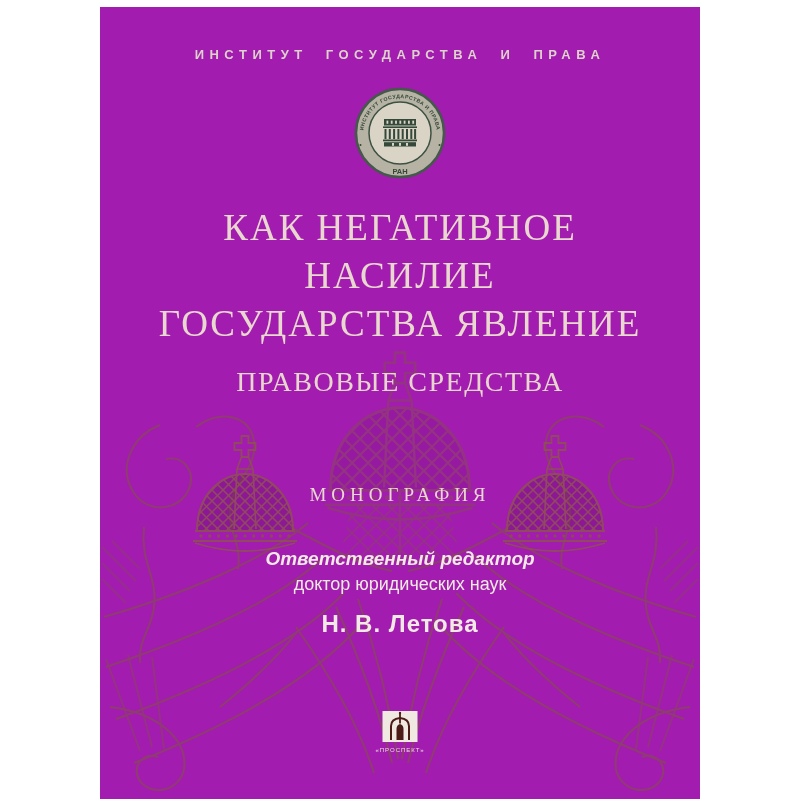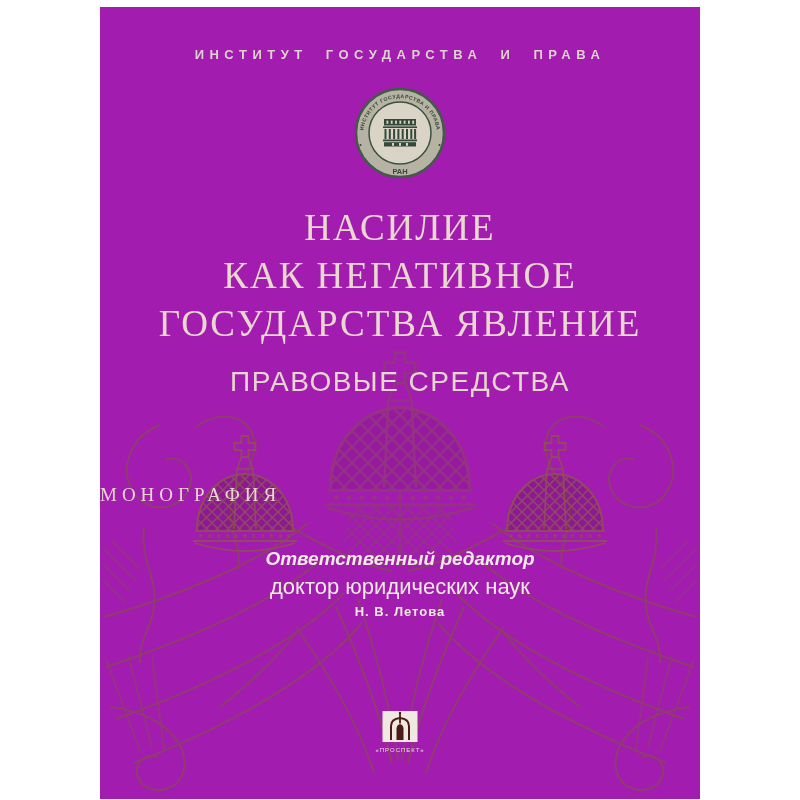--- a/index.html
+++ b/index.html
@@ -12,30 +12,30 @@
   .institute{position:absolute;top:37px;left:0;right:0;text-align:center;
              color:#ddd2cb;font-weight:bold;font-size:13px;line-height:22px;
              letter-spacing:5.5px;word-spacing:9px;}
   .seal{position:absolute;top:80px;left:50%;transform:translateX(-50%);
         width:92px;height:92px;display:block;}
 
   .title{position:absolute;top:197px;left:0;right:0;text-align:center;
          font-family:"Liberation Serif",serif;color:#e9d8cf;
          font-size:37px;line-height:48px;letter-spacing:2px;}
   .subtitle{position:absolute;top:355px;left:0;right:0;text-align:center;
-            font-family:Liberation Sans, sans-serif;color:#e7d6cd;
+            font-family:Liberation Serif, serif;color:#e7d6cd;
             font-size:28px;line-height:40px;letter-spacing:1.5px;}
-  .genre{position:absolute;top:477px;left:0;right:0;
+  .genre{position:absolute;top:477px;left:0;right:0;text-align:center;
          font-family:"Liberation Serif",serif;color:#e7d7ce;
          font-size:19px;letter-spacing:5px;}
 
   .editor{position:absolute;top:541px;left:0;right:0;text-align:center;color:#f1eae4;}
   .editor .role{font-size:19px;font-weight:bold;font-style:italic;margin-bottom:4px;}
-  .editor .degree{font-size:22px;margin-bottom:4px;}
-  .editor .name{font-size:13px;font-weight:bold;letter-spacing:1px;text-align:center;}
+  .editor .degree{font-size:18px;margin-bottom:15px;}
+  .editor .name{font-size:24px;font-weight:bold;letter-spacing:1px;text-align:center;}
 
   .publisher{position:absolute;top:703px;left:0;right:0;text-align:center;}
   .publisher svg{display:block;margin:0 auto;}
   .publisher .pub-name{margin-top:1px;font-size:6px;letter-spacing:1px;color:#e9ded7;}
 </style>
 </head>
 <body>
 
 <div class="page">
   <div class="cover">
@@ -150,22 +150,22 @@
       <path id="sealTopArc" d="M -37,2 A 37 37 0 1 1 37,2" fill="none"></path>
       <text font-size="5.2" letter-spacing="0.55" fill="#324735" font-family="Liberation Sans, sans-serif" font-weight="bold">
         <textPath href="#sealTopArc" xlink:href="#sealTopArc" startOffset="50%" text-anchor="middle">ИНСТИТУТ ГОСУДАРСТВА И ПРАВА</textPath>
       </text>
       <text y="40.5" text-anchor="middle" font-size="7.5" font-weight="bold" fill="#324735" font-family="Liberation Sans, sans-serif">РАН</text>
       <circle cx="-39.5" cy="12" r="1" fill="#324735"></circle>
       <circle cx="39.5" cy="12" r="1" fill="#324735"></circle>
     </svg>
 
     <div class="title">
+      <div>КАК НЕГАТИВНОЕ</div>
       <div>НАСИЛИЕ</div>
-      <div>КАК НЕГАТИВНОЕ</div>
       <div>ГОСУДАРСТВА ЯВЛЕНИЕ</div>
     </div>
 
     <div class="subtitle">
       <div>ПРАВОВЫЕ СРЕДСТВА</div>
     </div>
 
     <div class="genre">МОНОГРАФИЯ</div>
 
     <div class="editor">

